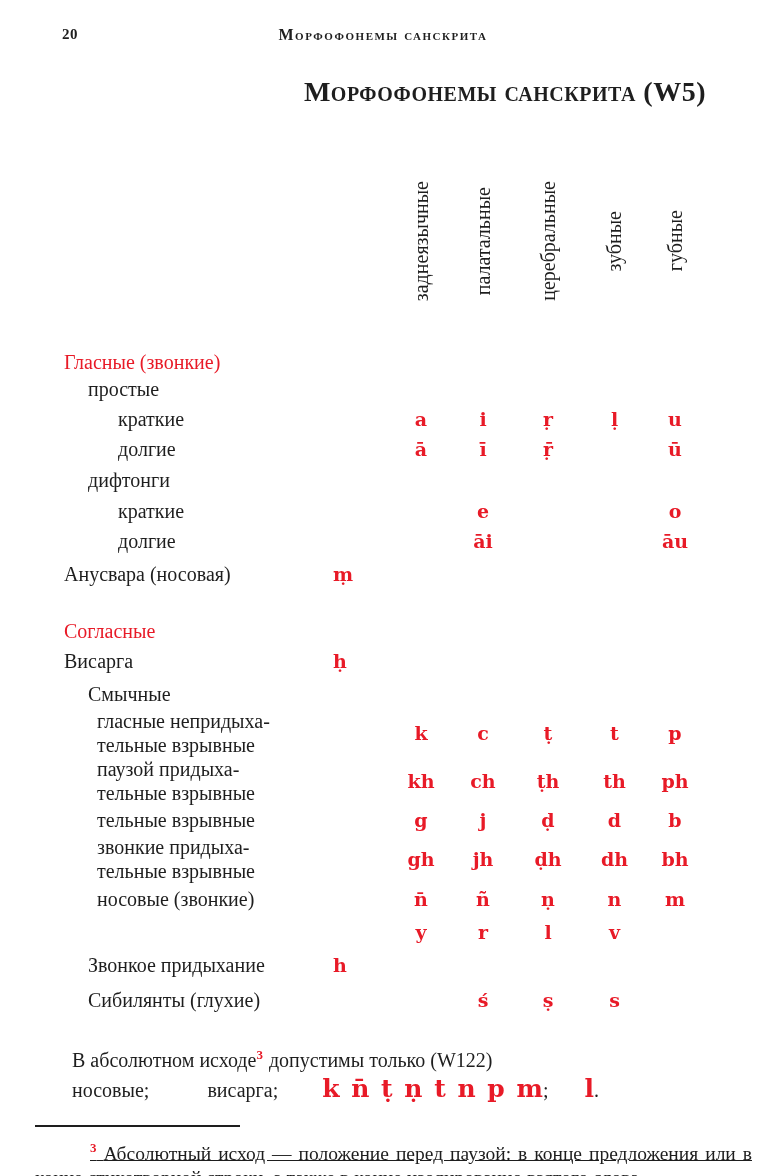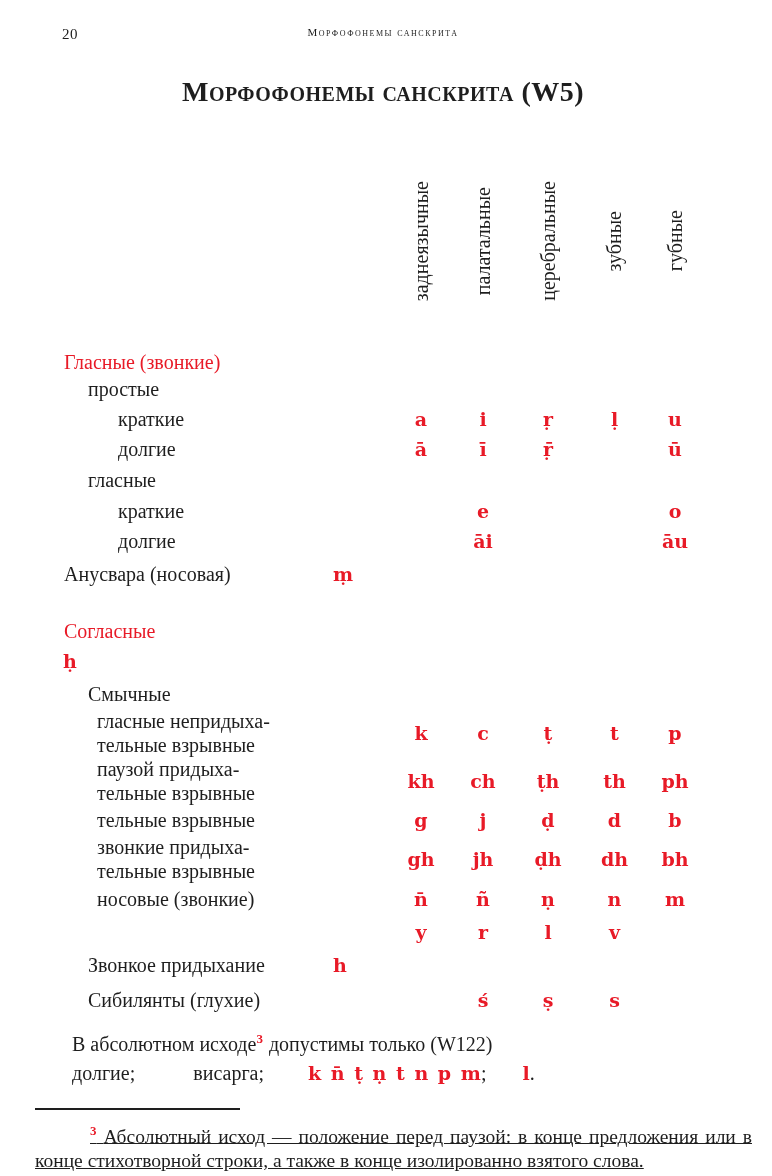--- a/index.html
+++ b/index.html
@@ -7,29 +7,29 @@
     position:relative;
     width:772px;height:1176px;
     background:#ffffff;
     box-sizing:border-box;
     padding:26px 66px 0 60px;
     font-family:"Liberation Serif","DejaVu Serif",serif;
     color:#1e1e1e;
     overflow:hidden;
   }
   
-  .pagehead{position:relative;height:22px;}
+  .pagehead{position:relative;height:22px;font-weight:bold;}
   .pagenum{position:absolute;left:2px;top:0;font-size:15px;letter-spacing:.5px;}
   .runhead{
     position:absolute;left:0;right:0;top:0;text-align:center;
-    font-variant:small-caps;font-size:11px;letter-spacing:1.5px;
+    font-variant:small-caps;font-size:16px;letter-spacing:1.5px;
   }
   
   .title{
-    margin:28px 0 0 0;text-align:center;
+    margin:28px 0 0 0;text-align:right;
     font-variant:small-caps;font-weight:bold;
     font-size:28px;letter-spacing:.5px;
   }
   
   .tbl{margin-top:52px;}
   .row{
     display:grid;
     grid-template-columns:270px 60px 62px 62px 68px 65px 56px;
     align-items:center;
     min-height:30px;
@@ -50,29 +50,29 @@
     padding-left:3px;
   }
   
   .headrow{min-height:162px;align-items:center;}
   .hcell{display:flex;justify-content:center;align-items:center;height:162px;}
   .vtext{
     writing-mode:vertical-rl;transform:rotate(180deg);
     font-size:20px;white-space:nowrap;color:#1e1e1e;
   }
   
-  .footer{margin-top:8px;padding-left:12px;font-size:20px;}
+  .footer{margin-top:24px;padding-left:12px;font-size:20px;}
   .fline1{line-height:28px;}
   .fsup{color:var(--red);font-size:13px;vertical-align:super;font-weight:bold;}
   .fpost{margin-left:6px;}
   .fline2{display:flex;align-items:baseline;line-height:30px;}
   .fg1{margin-left:58px}.fg2{margin-left:44px}.fg3{margin-left:36px}
   .redseq{
     font-family:"DejaVu Serif","Liberation Serif",serif;
-    font-weight:bold;color:var(--red);font-size:19px;word-spacing:3px;
+    font-weight:bold;color:var(--red);font-size:25px;word-spacing:3px;
   }
   
   .footnote{margin:20px 0 0 -25px;width:717px;}
   .fnrule{width:205px;height:2px;background:#1e1e1e;}
   .fntext{
     margin:8px 0 0 0;font-size:19.5px;line-height:25px;
     text-align:justify;text-indent:55px;text-decoration:underline;
   }
 </style>
 </head>
@@ -131,21 +131,21 @@
       <div class="label i3">долгие</div>
       <div class="slot"></div>
       <div class="cell">ā</div>
       <div class="cell">ī</div>
       <div class="cell">ṝ</div>
       <div class="cell"></div>
       <div class="cell">ū</div>
     </div>
 
     <div class="row h32">
-      <div class="label i1">гласные</div>
+      <div class="label i1">дифтонги</div>
     </div>
 
     <div class="row">
       <div class="label i3">краткие</div>
       <div class="slot"></div>
       <div class="cell"></div>
       <div class="cell">e</div>
       <div class="cell"></div>
       <div class="cell"></div>
       <div class="cell">o</div>
@@ -164,20 +164,21 @@
     <div class="row h35">
       <div class="label i0">Анусвара (носовая)</div>
       <div class="slot">ṃ</div>
     </div>
 
     <div class="row h34">
       <div class="label i0 red">Согласные</div>
     </div>
 
     <div class="row h35">
+      <div class="label i0">Висарга</div>
       <div class="slot">ḥ</div>
     </div>
 
     <div class="row h31">
       <div class="label i1">Смычные</div>
     </div>
 
     <div class="row">
       <div class="label i2">
         <div>гласные непридыха-</div>
@@ -263,21 +264,21 @@
       <div class="cell"></div>
     </div>
 
   </section>
 
   <section class="footer">
     <div class="fline1">
       <span>В абсолютном исходе</span><sup class="fsup">3</sup><span class="fpost">допустимы только (W122)</span>
     </div>
     <div class="fline2">
-      <span>долгие;</span>
+      <span>носовые;</span>
       <span class="fg1">висарга;</span>
       <span class="fg2 redseq">k n̄ ṭ ṇ t n p m</span>
         <span>;</span>
       <span class="fg3 redseq">l</span>
         <span>.</span>
     </div>
   </section>
 
   <section class="footnote">
     <div class="fnrule"></div>

